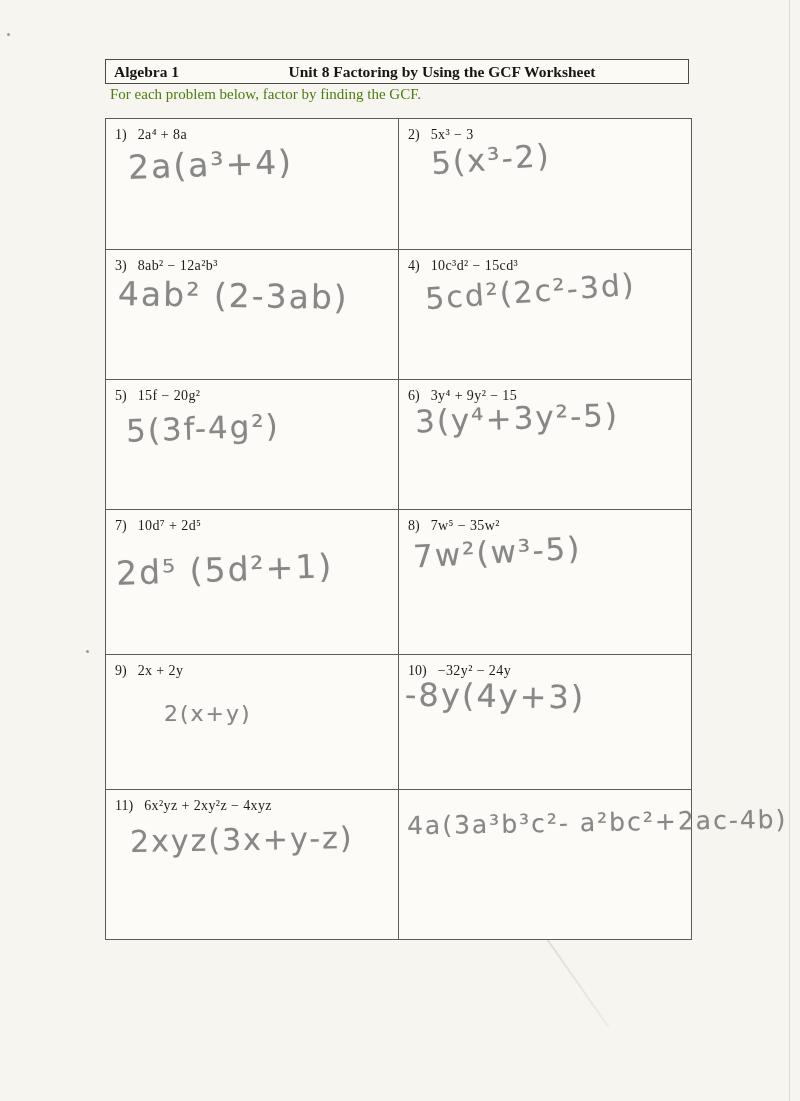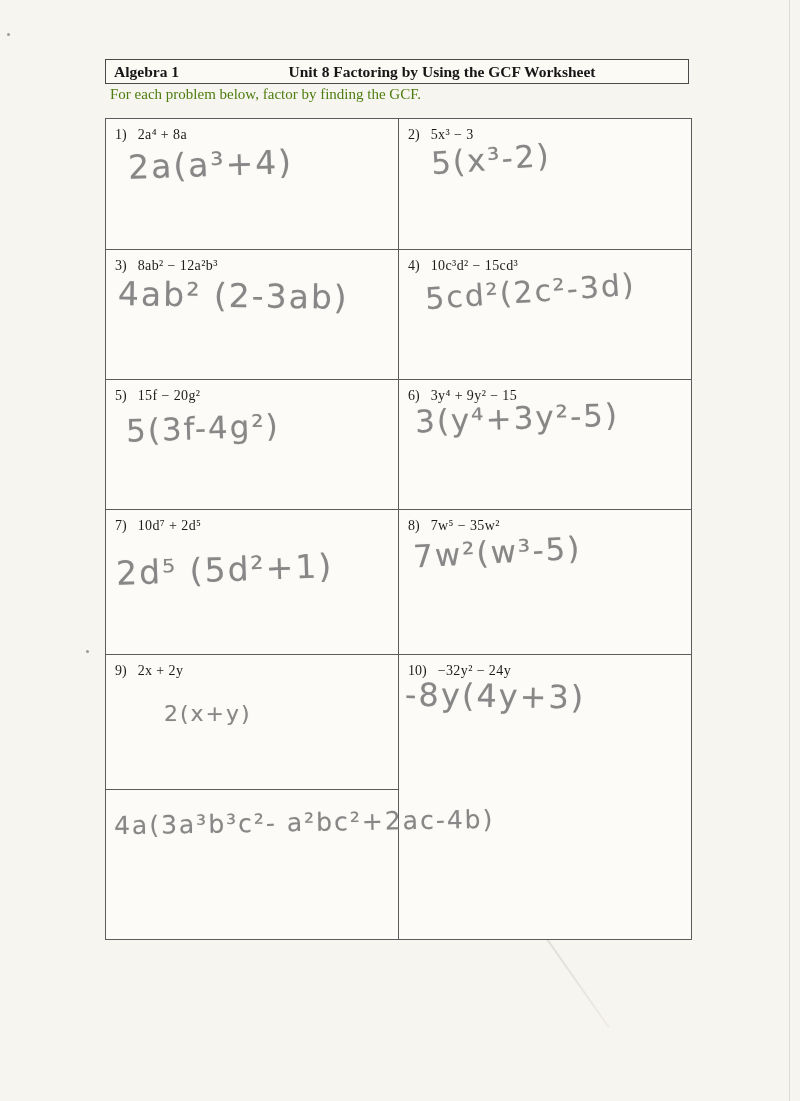--- a/index.html
+++ b/index.html
@@ -178,18 +178,25 @@
   </div>
 
   <div class="cell">
     <div class="printed">
       <span class="pnum">10)</span>
       <span class="expr">−32y² − 24y</span>
     </div>
     <div class="answer ans-10">-8y(4y+3)</div>
   </div>
 
+  <div class="cell">
+    <div class="printed">
+      <span class="pnum">11)</span>
+      <span class="expr">6x²yz + 2xy²z − 4xyz</span>
+    </div>
+    <div class="answer ans-11">2xyz(3x+y-z)</div>
+  </div>
 
   <div class="cell">
     <div class="answer ans-12">4a(3a³b³c²- a²bc²+2ac-4b)</div>
   </div>
 
 </div>
 
 </body></html>

